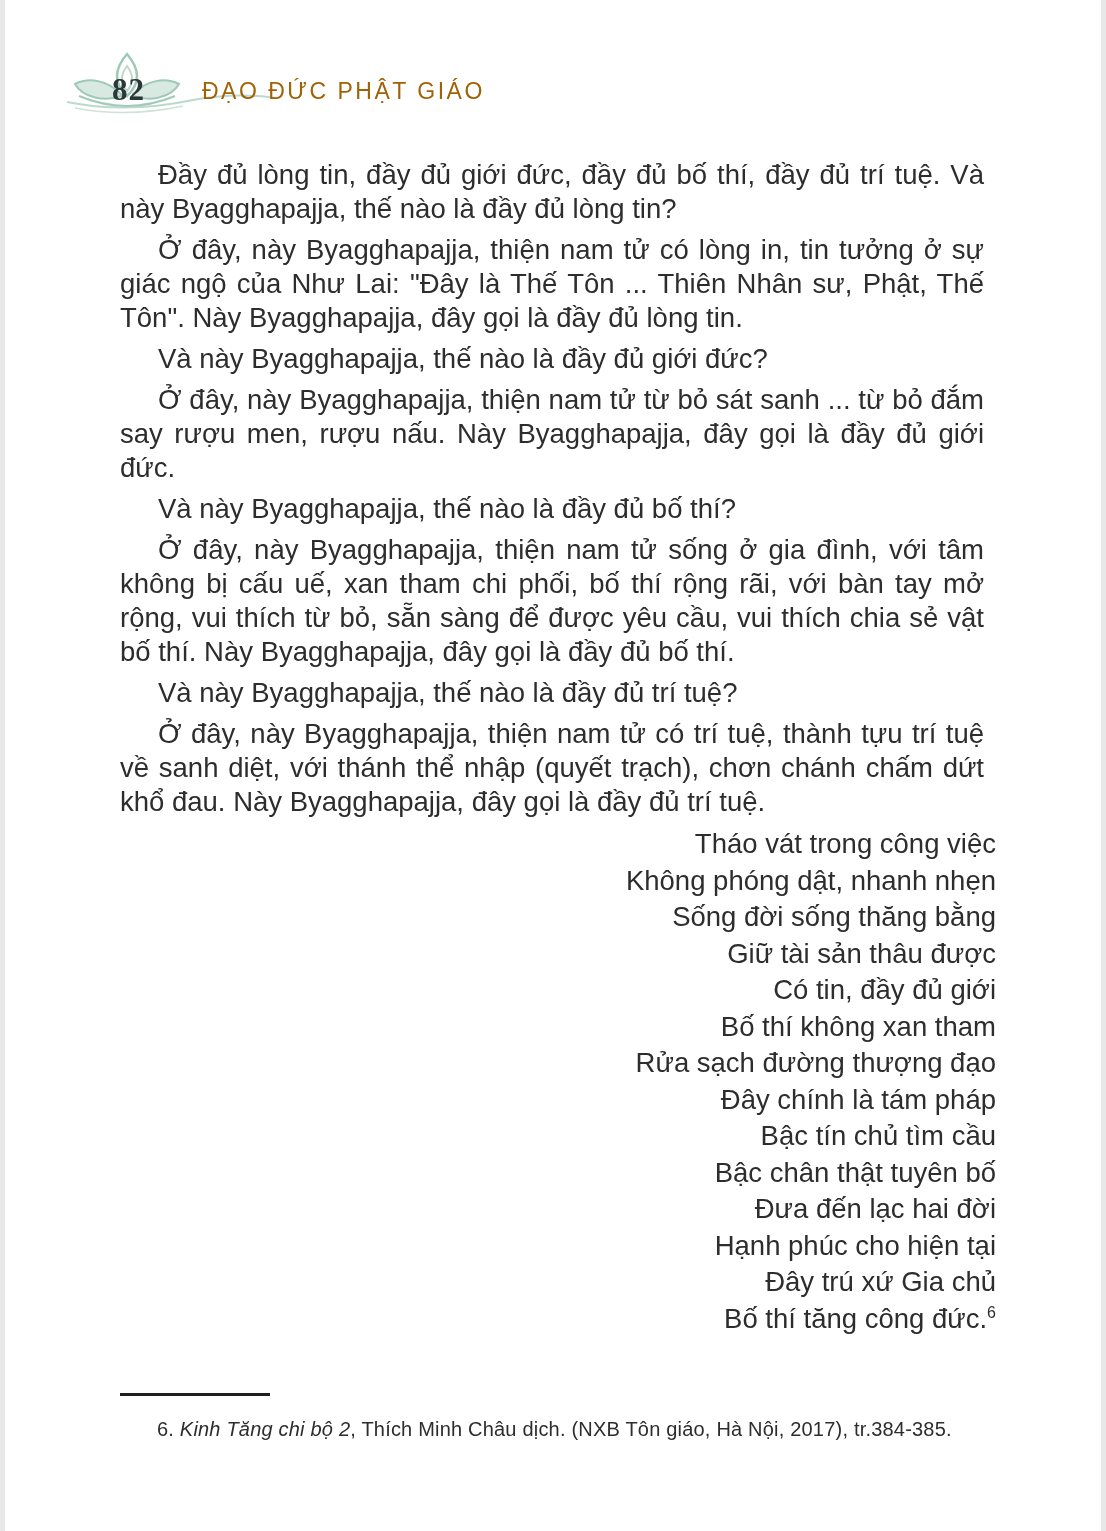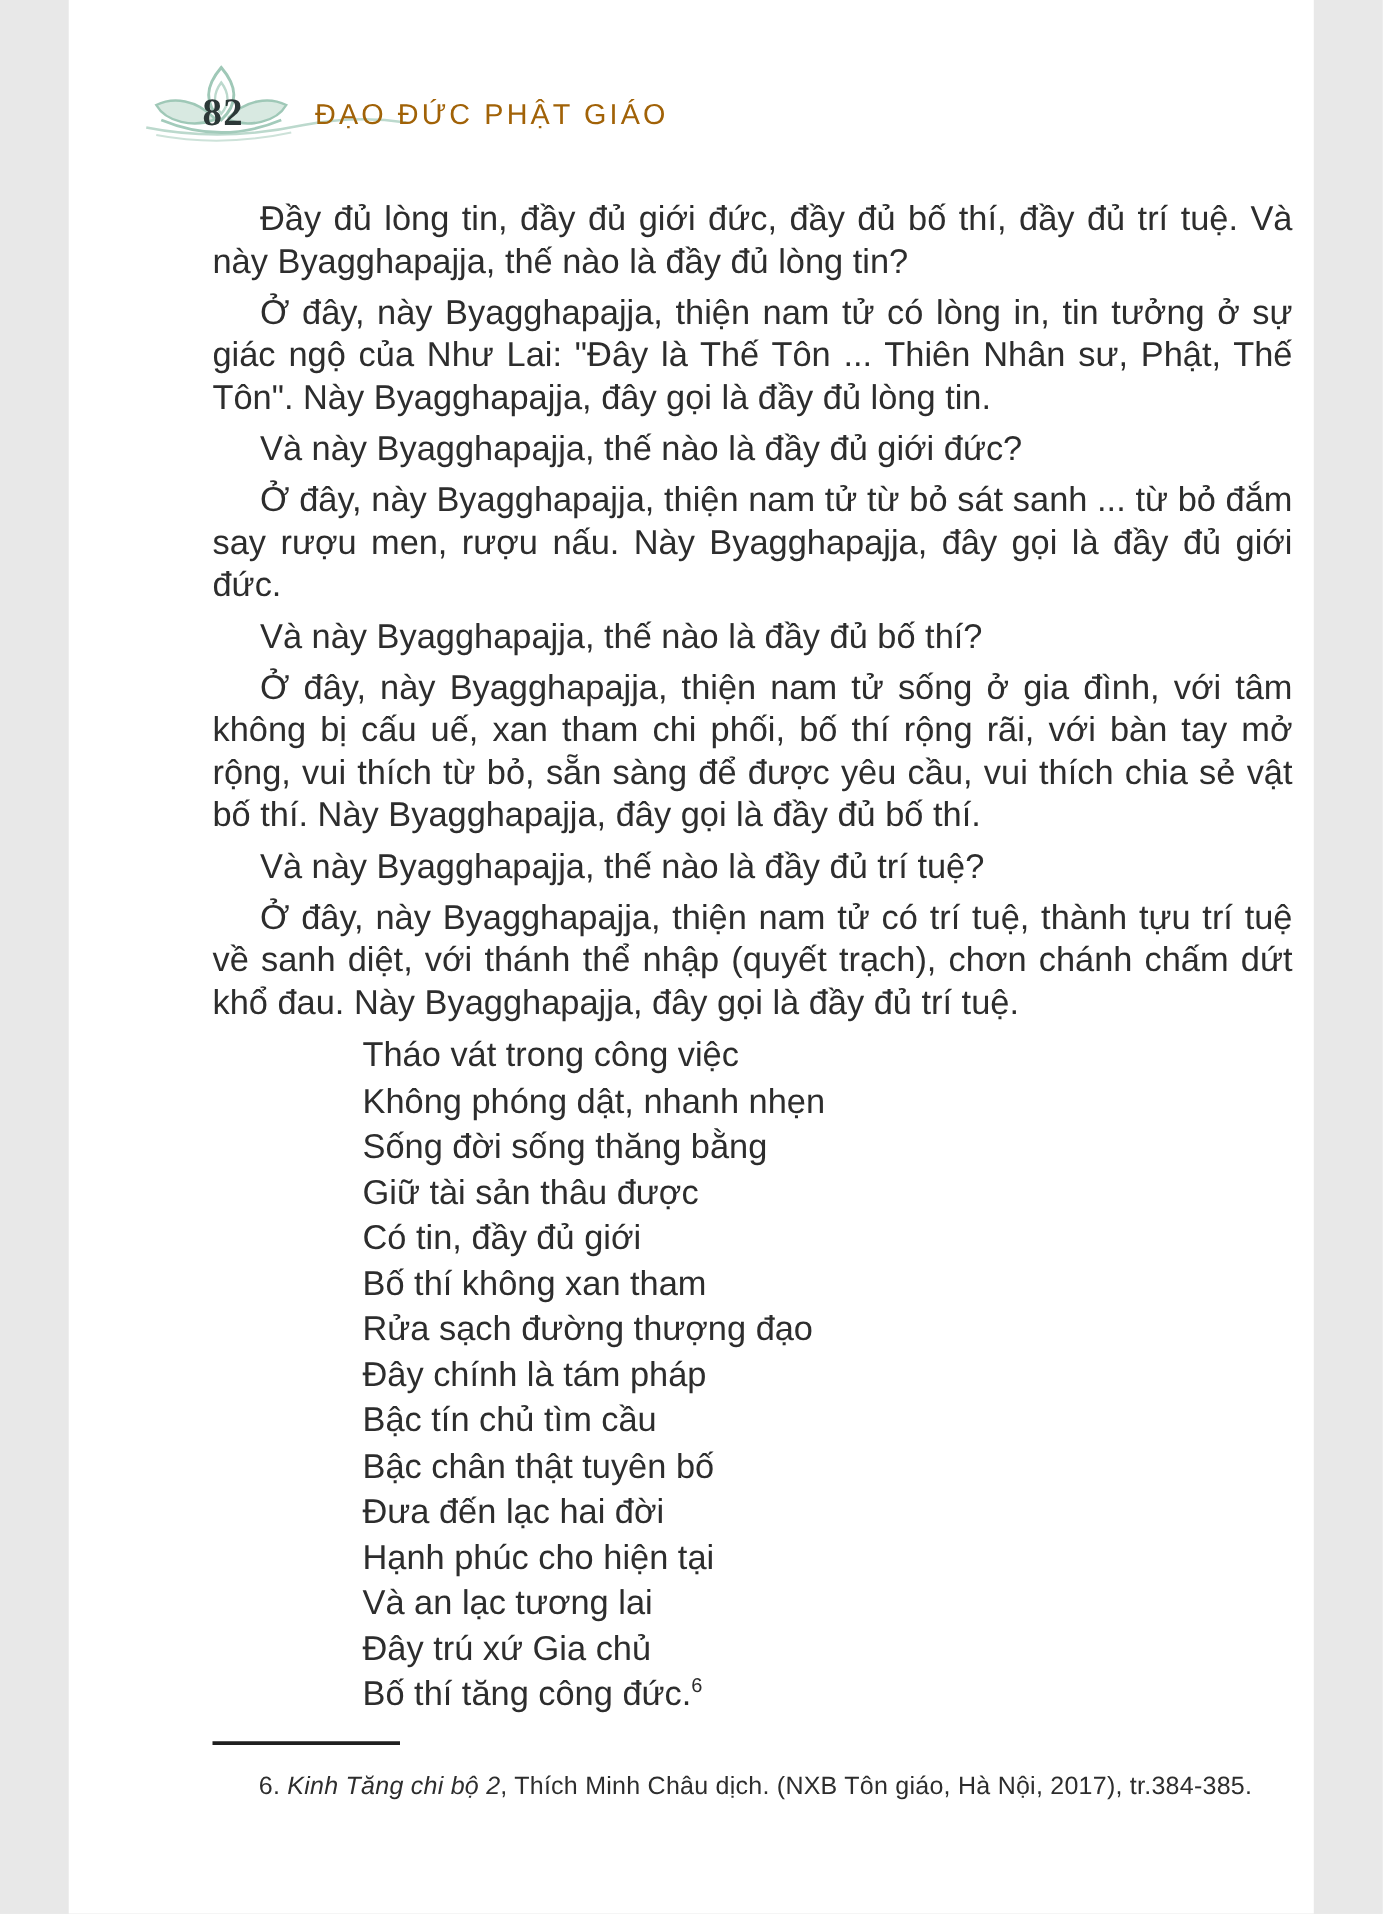--- a/index.html
+++ b/index.html
@@ -1,18 +1,18 @@
 <!DOCTYPE html>
 <html><head>
 <meta charset="utf-8">
 <style>
   html, body { margin: 0; padding: 0; background: #e8e8e8; }
   .page {
     position: relative;
-    width: 996px;
+    width: 1096px;
     height: 1531px;
     margin: 0 auto;
     background: #ffffff;
     font-family: "Liberation Sans", sans-serif;
     color: #2d2d2d;
     overflow: hidden;
   }
 
   
   .header { position: absolute; top: 50px; left: 60px; right: 60px; height: 80px; }
@@ -31,21 +31,21 @@
   }
 
   
   .content {
     position: absolute; left: 115px; top: 158px; width: 876px;
     font-size: 27.5px; line-height: 34px; text-align: justify;
   }
   .content p { margin: 0 12px 7px 0; text-indent: 38px; }
 
   
-  .verse { margin: 6px 0 0 120px; text-align: left; }
+  .verse { margin: 6px 0 0 120px; text-align: right; }
   .verse-line { line-height: 36.5px; }
   .verse sup { font-size: 16px; vertical-align: super; line-height: 0; }
 
   
   .footnote { position: absolute; left: 115px; top: 1393px; width: 876px; }
   .footnote-rule { width: 150px; height: 3px; background: #1f1f1f; }
   .footnote-text {
     margin-top: 22px; padding-left: 37px;
     font-size: 20px; color: #2d2d2d; letter-spacing: 0.2px;
   }
@@ -94,21 +94,20 @@
       <div class="verse-line">Sống đời sống thăng bằng</div>
       <div class="verse-line">Giữ tài sản thâu được</div>
       <div class="verse-line">Có tin, đầy đủ giới</div>
       <div class="verse-line">Bố thí không xan tham</div>
       <div class="verse-line">Rửa sạch đường thượng đạo</div>
       <div class="verse-line">Đây chính là tám pháp</div>
       <div class="verse-line">Bậc tín chủ tìm cầu</div>
       <div class="verse-line">Bậc chân thật tuyên bố</div>
       <div class="verse-line">Đưa đến lạc hai đời</div>
       <div class="verse-line">Hạnh phúc cho hiện tại</div>
-      <div class="verse-line">Và an lạc tương lai</div>
       <div class="verse-line">Đây trú xứ Gia chủ</div>
       <div class="verse-line"><span>Bố thí tăng công đức.</span><sup>6</sup></div>
     </div>
   </div>
 
   <div class="footnote">
     <div class="footnote-rule"></div>
     <div class="footnote-text"><span>6.</span> <span class="italic">Kinh Tăng chi bộ 2</span><span>, Thích Minh Châu dịch. (NXB Tôn giáo, Hà Nội, 2017), tr.384-385.</span></div>
   </div>
 

